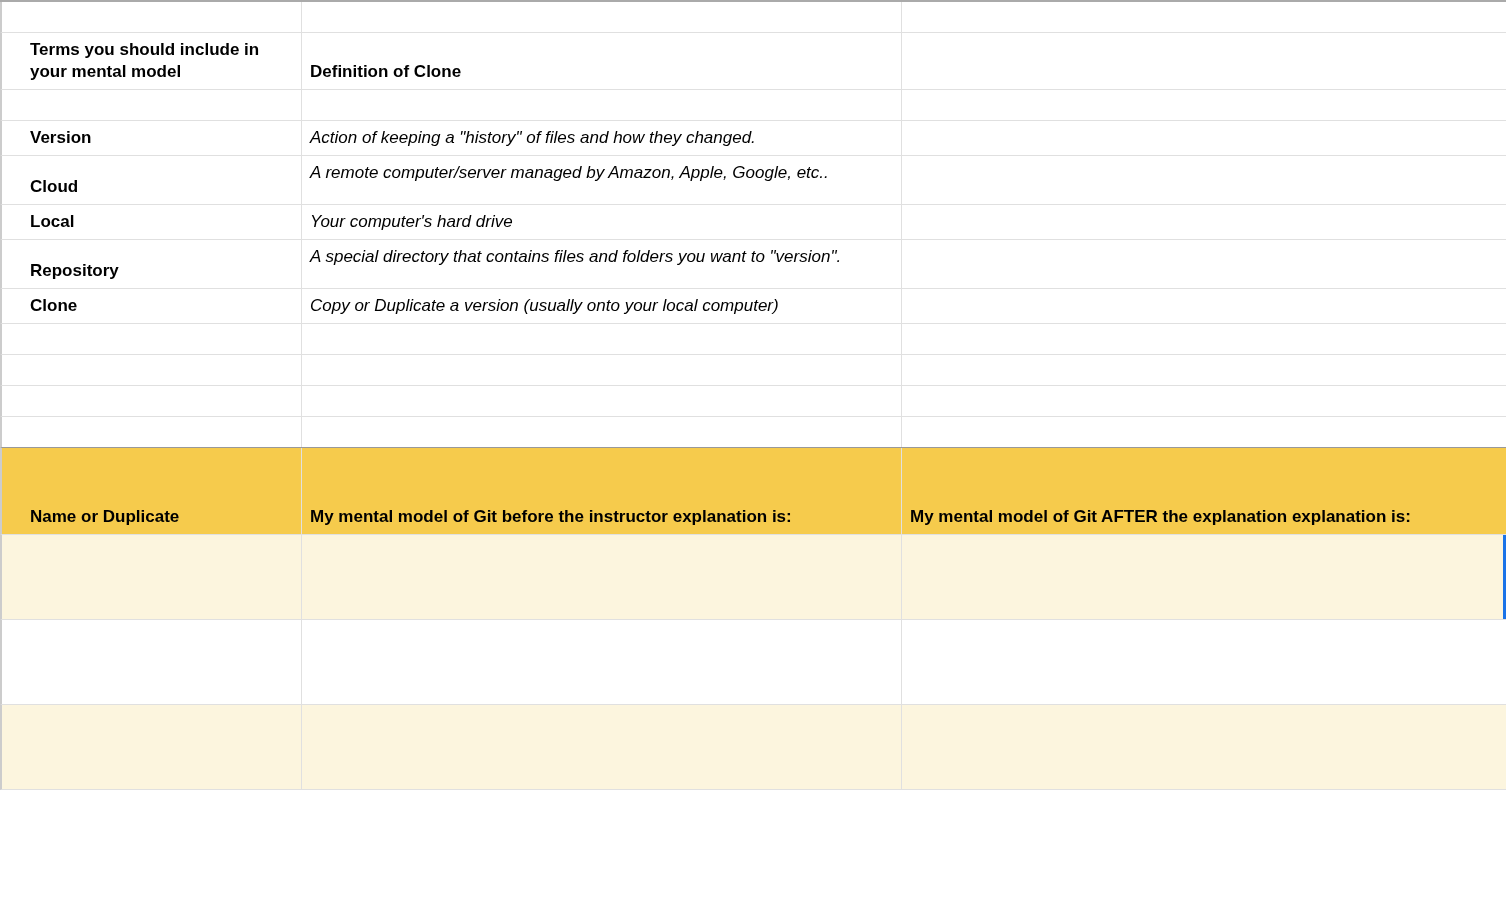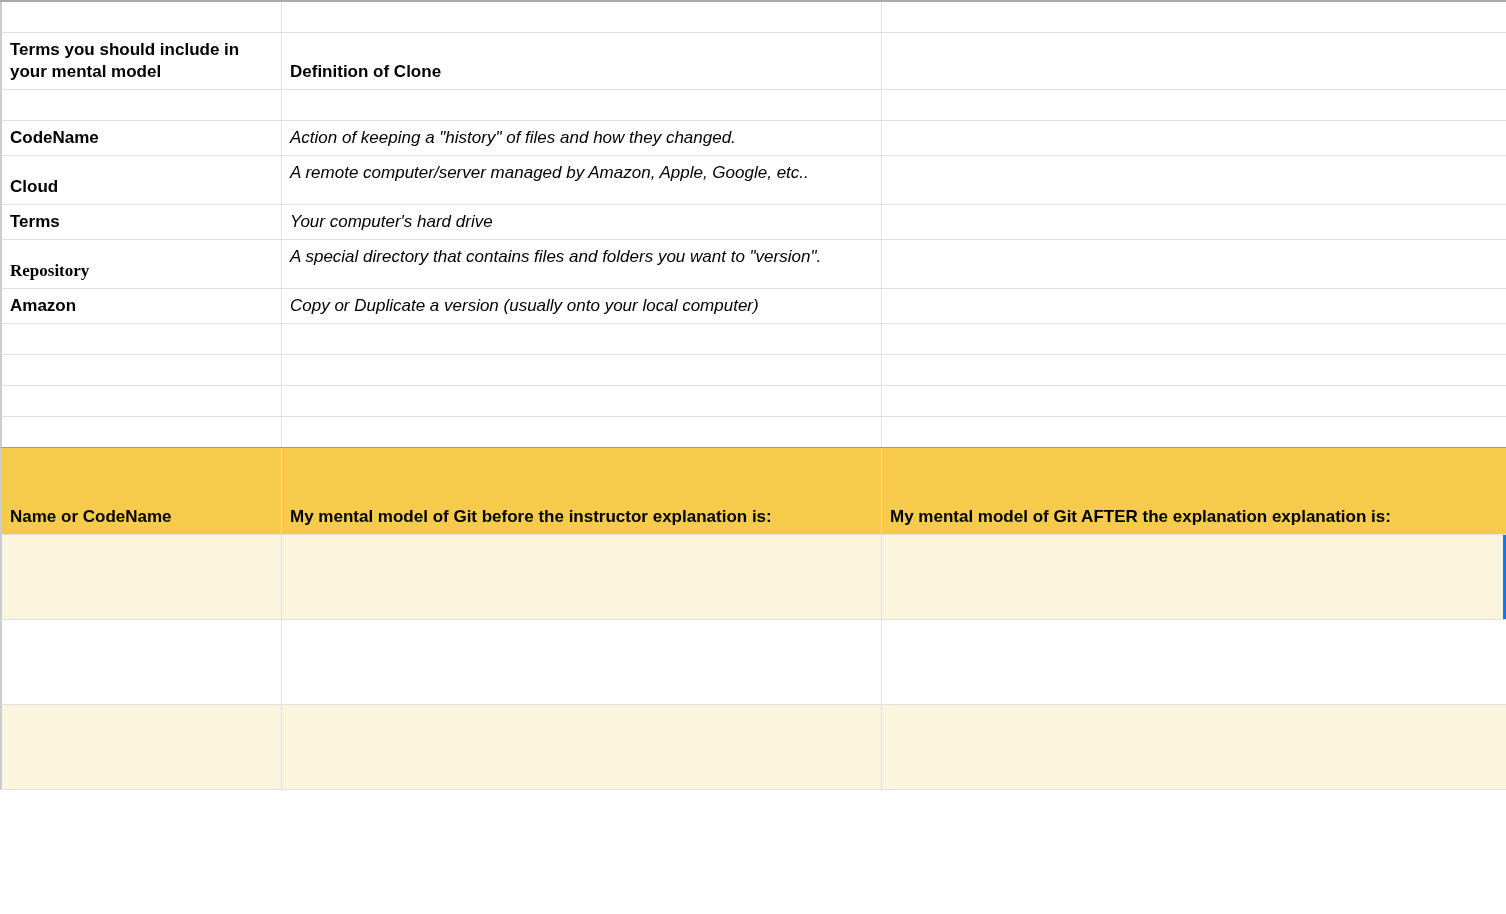--- a/index.html
+++ b/index.html
@@ -14,20 +14,21 @@
       color: #000;
     }
     .sheet {
       width: 1506px;
       border-top: 2px solid #aaa;
     }
     .row {
       display: flex;
       border-bottom: 1px solid #e0e0e0;
       border-left: 1px solid #ccc;
+      padding-left: 20px;
     }
     .cell {
       padding: 6px 8px;
       display: flex;
       align-items: flex-end;
       line-height: 1.3;
     }
     .col-a {
       width: 280px;
       flex-shrink: 0;
@@ -90,45 +91,45 @@
     <div class="cell col-c h-med"></div>
   </div>
 
   <div class="row thin-border-left">
     <div class="cell col-a h-small"></div>
     <div class="cell col-b h-small"></div>
     <div class="cell col-c h-small"></div>
   </div>
 
   <div class="row thin-border-left">
-    <div class="cell col-a h-small bold">CodeName</div>
+    <div class="cell col-a h-small bold">Version</div>
     <div class="cell col-b h-small italic">Action of keeping a "history" of files and how they changed.</div>
     <div class="cell col-c h-small"></div>
   </div>
 
   <div class="row thin-border-left">
     <div class="cell col-a bold" style="min-height:48px;">Cloud</div>
     <div class="cell col-b italic" style="min-height:48px;align-items:flex-start;">A remote computer/server managed by Amazon, Apple, Google, etc..</div>
     <div class="cell col-c" style="min-height:48px;"></div>
   </div>
 
   <div class="row thin-border-left">
-    <div class="cell col-a h-small bold">Terms</div>
+    <div class="cell col-a h-small bold">Local</div>
     <div class="cell col-b h-small italic">Your computer's hard drive</div>
     <div class="cell col-c h-small"></div>
   </div>
 
   <div class="row thin-border-left">
-    <div class="cell col-a bold" style="min-height:48px;font-family:Liberation Serif, serif;">Repository</div>
+    <div class="cell col-a bold" style="min-height:48px;">Repository</div>
     <div class="cell col-b italic" style="min-height:48px;align-items:flex-start;">A special directory that contains files and folders you want to "version".</div>
     <div class="cell col-c" style="min-height:48px;"></div>
   </div>
 
   <div class="row thin-border-left">
-    <div class="cell col-a h-small bold">Amazon</div>
+    <div class="cell col-a h-small bold">Clone</div>
     <div class="cell col-b h-small italic">Copy or Duplicate a version (usually onto your local computer)</div>
     <div class="cell col-c h-small"></div>
   </div>
 
   <div class="row thin-border-left">
     <div class="cell col-a h-small"></div>
     <div class="cell col-b h-small"></div>
     <div class="cell col-c h-small"></div>
   </div>
   <div class="row thin-border-left">
@@ -141,21 +142,21 @@
     <div class="cell col-b h-small"></div>
     <div class="cell col-c h-small"></div>
   </div>
   <div class="row thin-border-left" style="border-bottom:1px solid #999;">
     <div class="cell col-a h-small"></div>
     <div class="cell col-b h-small"></div>
     <div class="cell col-c h-small"></div>
   </div>
 
   <div class="row thin-border-left header-yellow">
-    <div class="cell col-a header-yellow-row bold">Name or CodeName</div>
+    <div class="cell col-a header-yellow-row bold">Name or Duplicate</div>
     <div class="cell col-b header-yellow-row bold">My mental model of Git before the instructor explanation is:</div>
     <div class="cell col-c header-yellow-row bold">My mental model of Git AFTER the explanation explanation is:</div>
   </div>
 
 
   <div class="row thin-border-left cream-bg">
     <div class="cell col-a tall-row"></div>
     <div class="cell col-b tall-row"></div>
     <div class="cell col-c tall-row selected-right"></div>
   </div>

